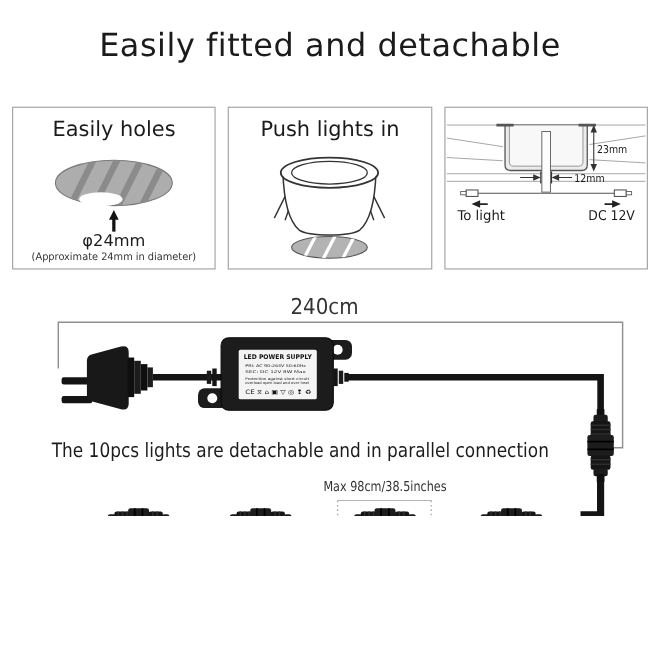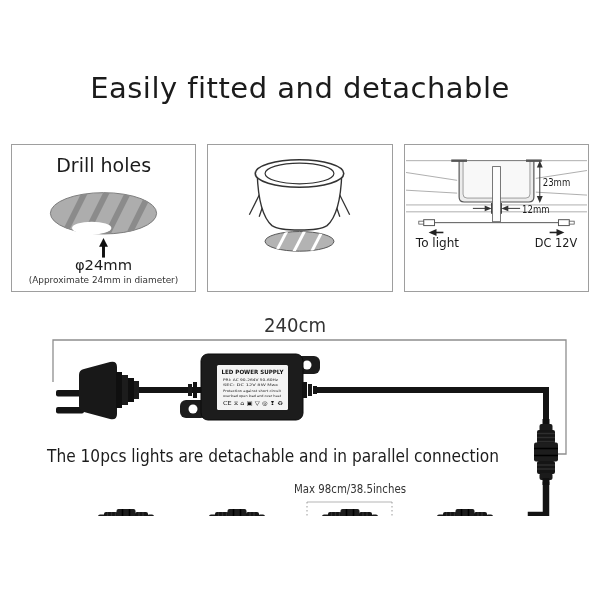--- a/index.html
+++ b/index.html
@@ -1,38 +1,38 @@
 <!DOCTYPE html>
 <html><head>
 <meta charset="utf-8">
 <style>
   html,body{margin:0;padding:0;background:#fff;}
   .page{position:relative;width:600px;height:469px;background:#fff;overflow:hidden;
-        font-family:"DejaVu Sans",sans-serif;color:#1b1b1b;margin-top:47px;}
+        font-family:"DejaVu Sans",sans-serif;color:#1b1b1b;}
   h1.title{position:absolute;top:24px;left:0;width:600px;margin:0;text-align:center;
            font-size:29px;font-weight:400;letter-spacing:.5px;color:#1b1b1b;}
   .panels{position:absolute;top:97px;left:11px;width:578px;height:148px;display:flex;gap:11px;}
   .panel{flex:1;border:1px solid #9e9e9e;background:#fff;box-sizing:border-box;
          display:flex;flex-direction:column;align-items:center;}
   .panel h2{margin:9px 0 0 0;font-size:19px;font-weight:400;color:#1b1b1b;}
   .panel svg{display:block;}
   svg text{font-family:"DejaVu Sans",sans-serif;}
   .wiring{position:absolute;top:255px;left:0;}
 </style>
 </head>
 <body>
 
 <div class="page">
 
   <h1 class="title">Easily fitted and detachable</h1>
 
   <div class="panels">
 
     <section class="panel">
-      <h2>Drill holes</h2>
+      <h2>Easily holes</h2>
       <svg width="181" height="112" viewBox="0 0 184 112">
         <defs>
           <clipPath id="holeClip">
               <ellipse cx="92" cy="37" rx="54" ry="21"></ellipse>
             </clipPath>
         </defs>
         <g>
           <ellipse cx="92" cy="37" rx="54" ry="21" fill="#adadad" stroke="#7a7a7a" stroke-width="1"></ellipse>
           <g clip-path="url(#holeClip)" stroke="#8b8b8b" stroke-width="6">
             <line x1="52" y1="58" x2="74" y2="14"></line>
@@ -45,20 +45,21 @@
         <g fill="#111">
           <polygon points="92,62 87.5,71 96.5,71"></polygon>
           <rect x="90.5" y="70" width="3" height="12"></rect>
         </g>
         <text x="92" y="95" text-anchor="middle" font-size="15" fill="#1b1b1b">φ24mm</text>
         <text x="92" y="108" text-anchor="middle" font-size="9.5" fill="#333" textLength="152" lengthAdjust="spacingAndGlyphs">(Approximate 24mm in diameter)</text>
       </svg>
     </section>
 
     <section class="panel">
+      <h2>Push lights in</h2>
       <svg width="181" height="116" viewBox="0 0 184 116">
         <defs>
           <clipPath id="holeClip2">
               <ellipse cx="92" cy="97" rx="35" ry="10"></ellipse>
             </clipPath>
         </defs>
         <g>
           <ellipse cx="92" cy="97" rx="35" ry="10" fill="#b3b3b3" stroke="#555" stroke-width="1"></ellipse>
           <g clip-path="url(#holeClip2)" stroke="#fff" stroke-width="3">
             <line x1="68" y1="108" x2="80" y2="85"></line>

